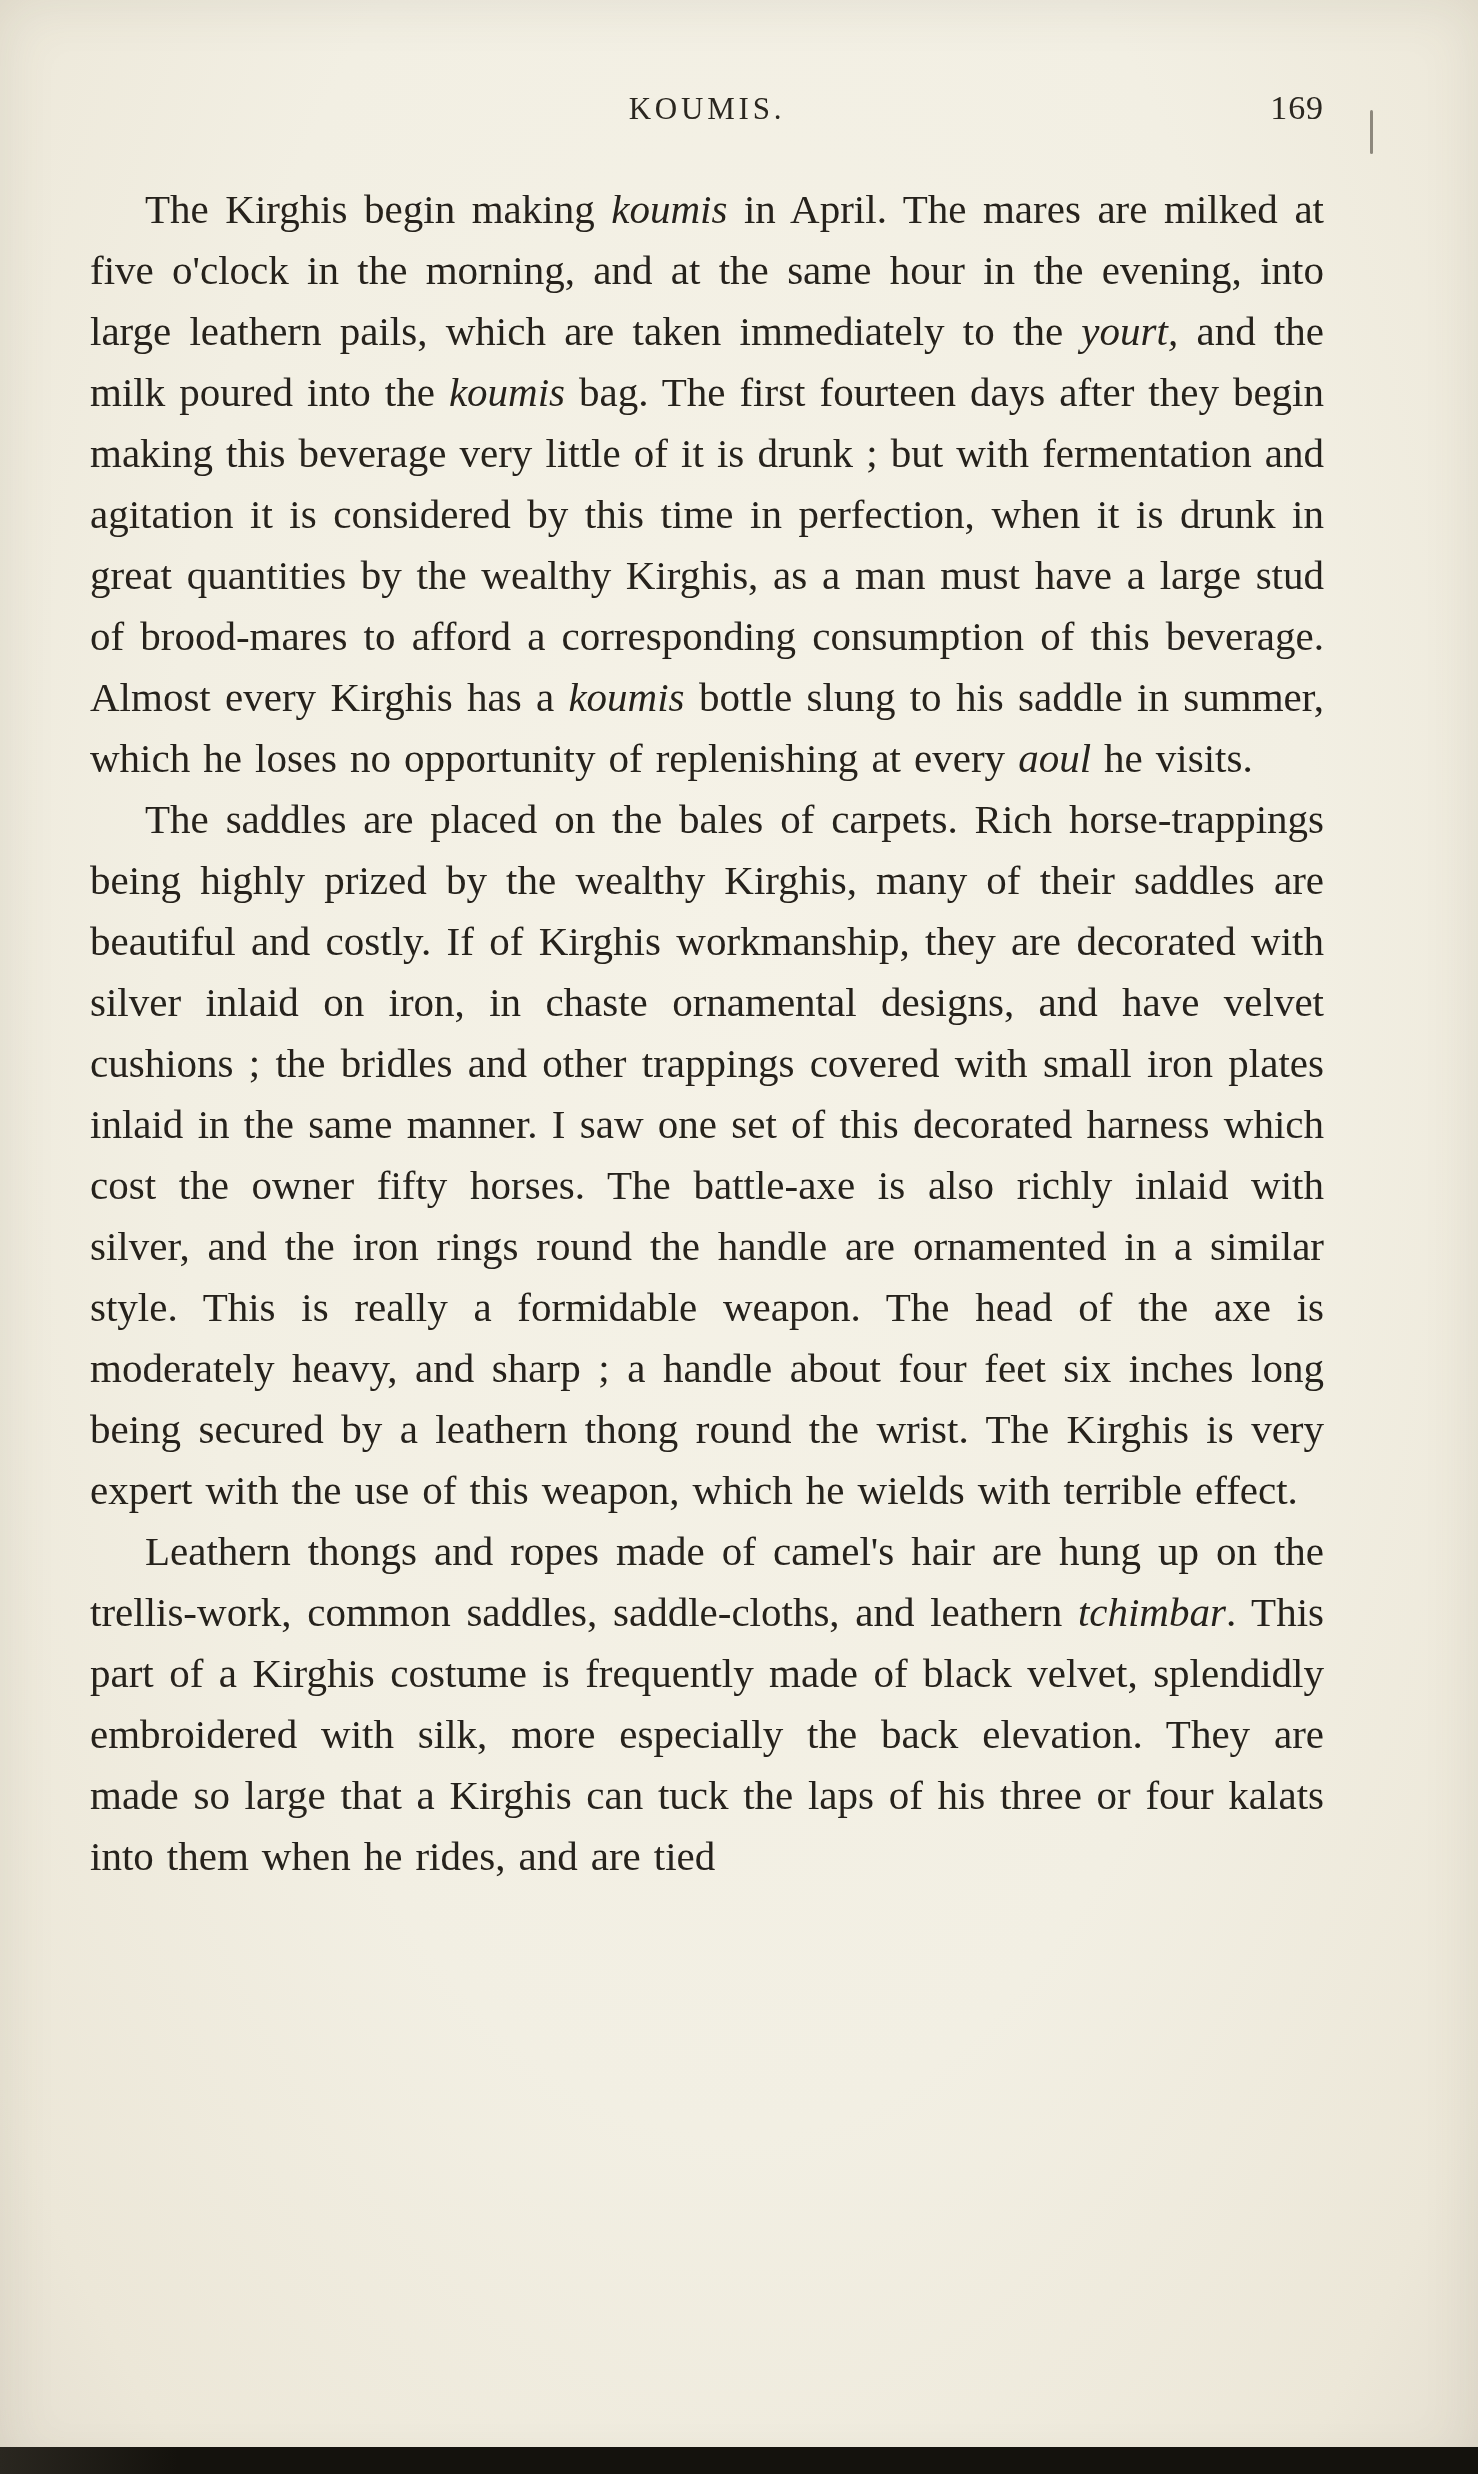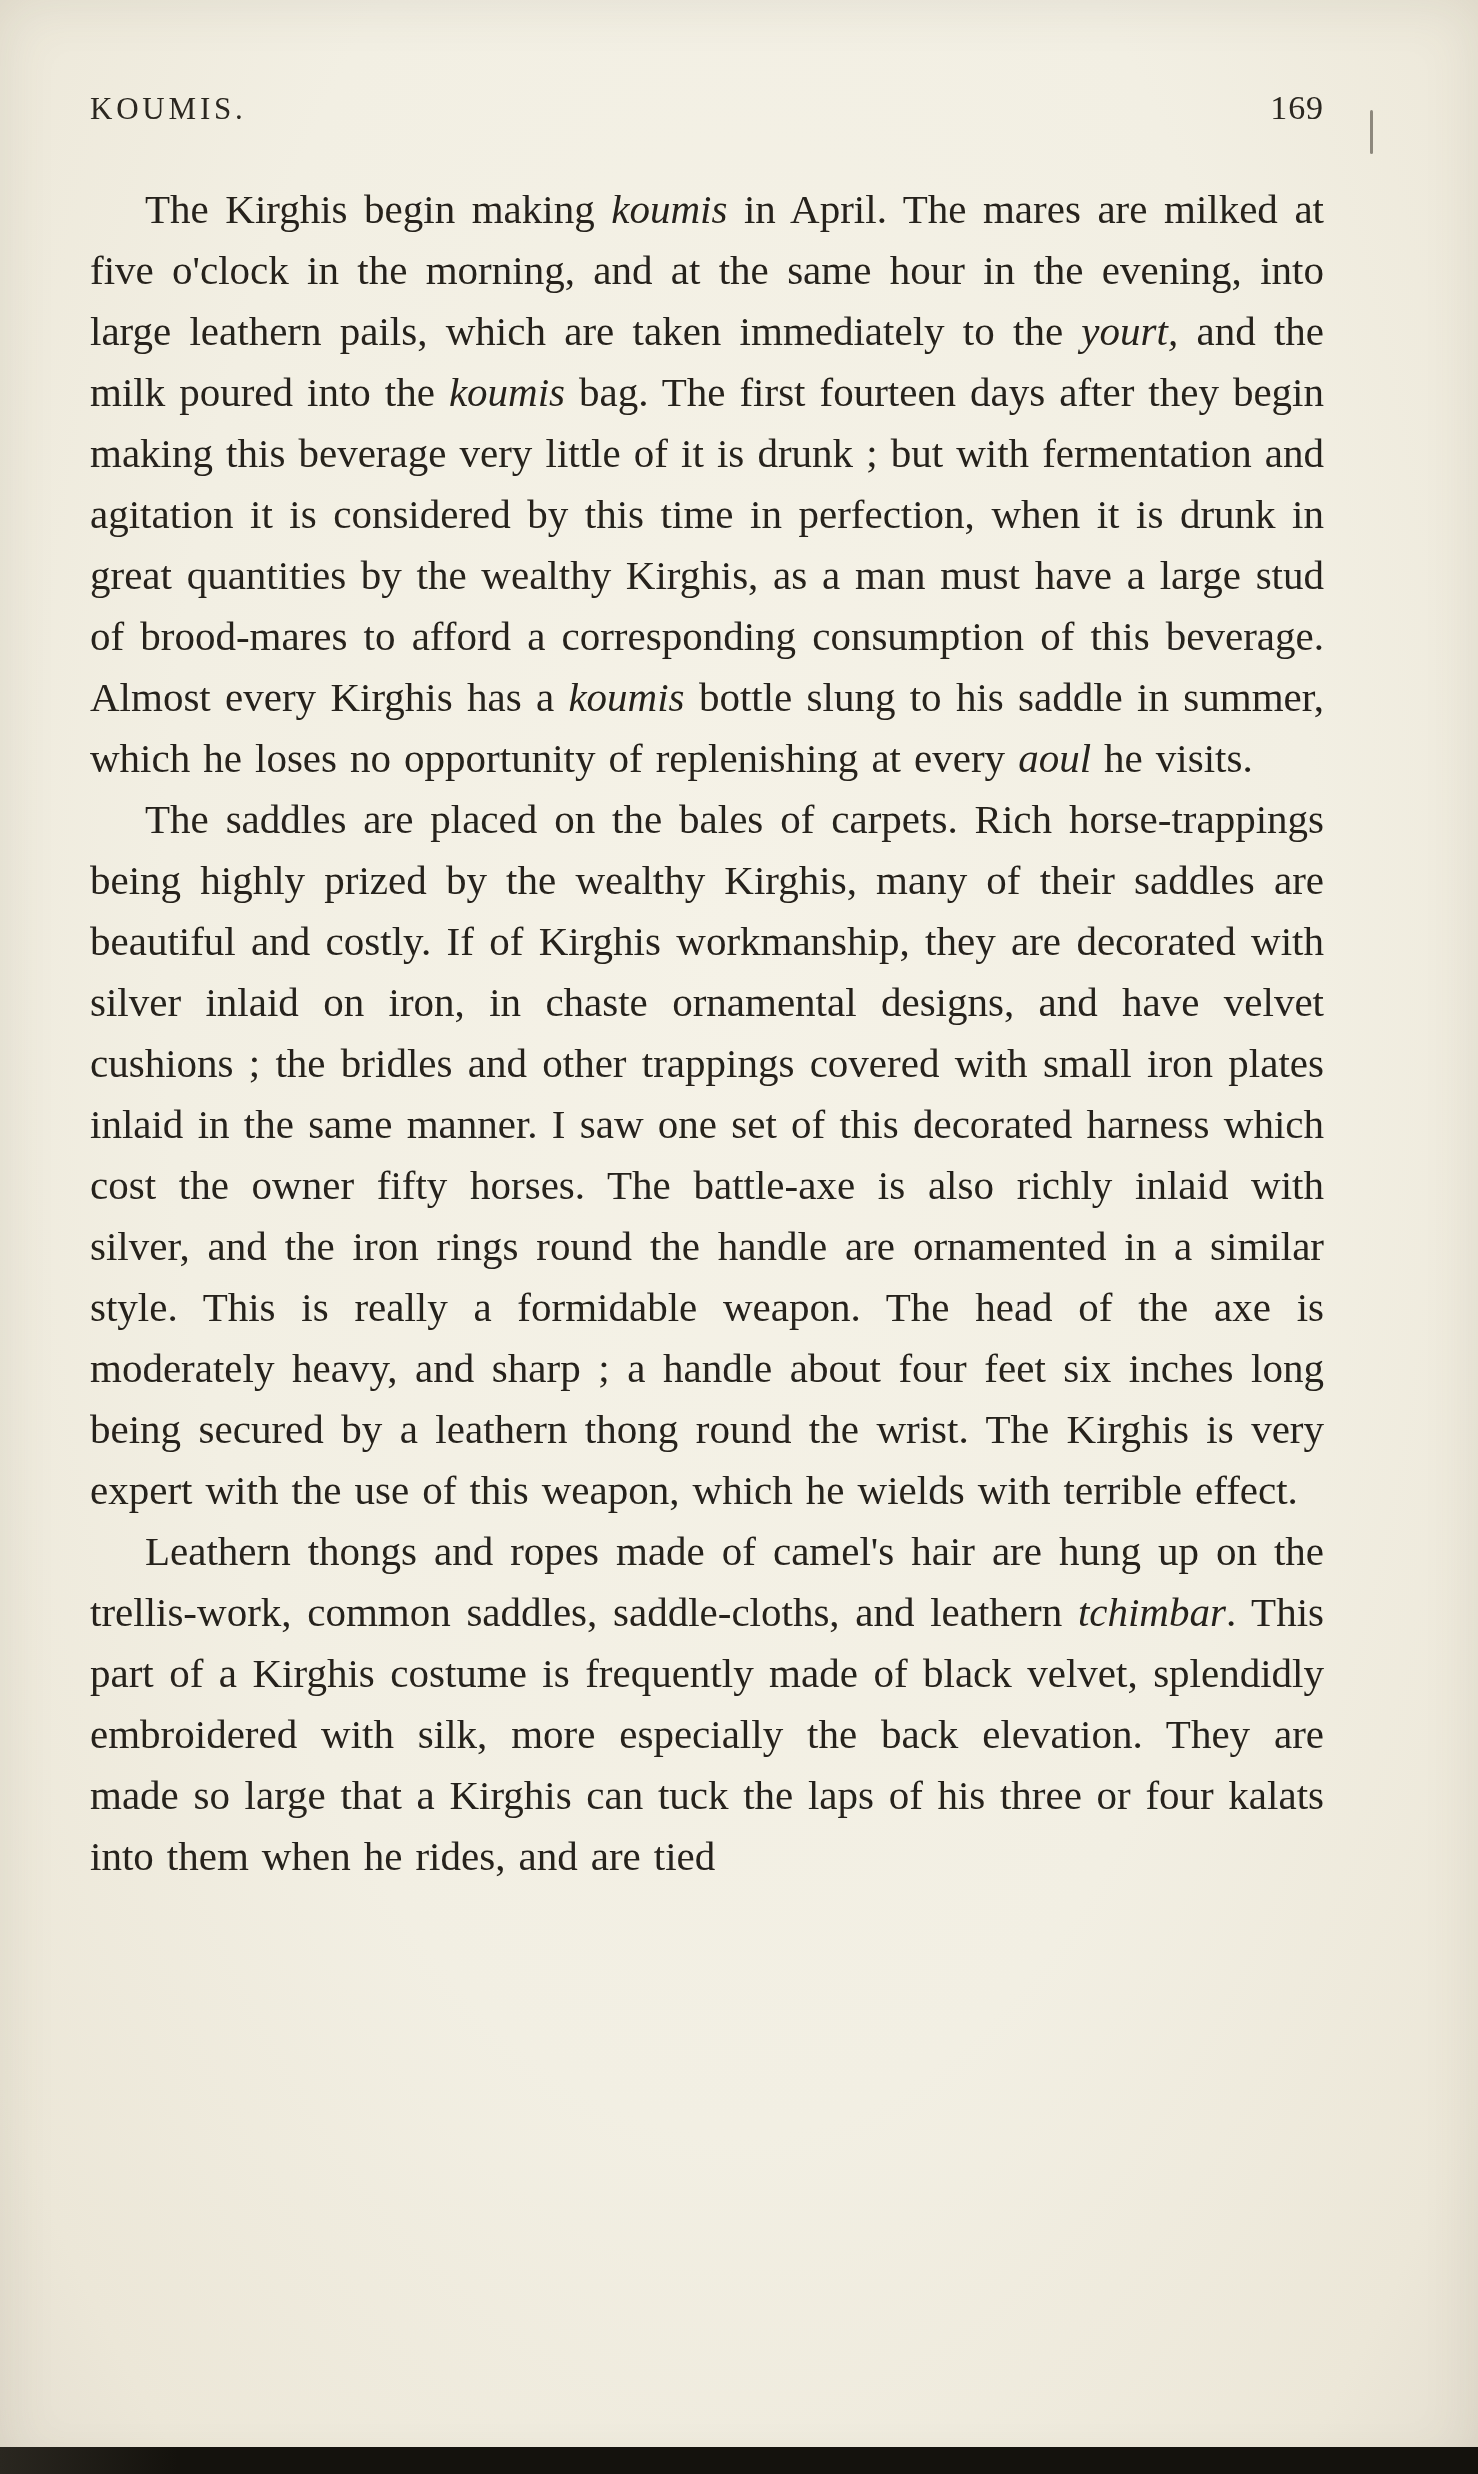--- a/index.html
+++ b/index.html
@@ -19,21 +19,21 @@
     color: #26221c;
   }
   .header {
     position: relative;
     margin: 0 155px 0 90px;   
     padding-top: 91px;
     height: 46px;
   }
   .running-title {
     display: block;
-    text-align: left;
+    text-align: center;
     font-size: 31px;
     letter-spacing: 3.8px;
     color: #2b2720;
   }
   .page-number {
     position: absolute;
     top: 89px;
     right: 0;
     font-size: 34px;
     letter-spacing: 0.9px;

